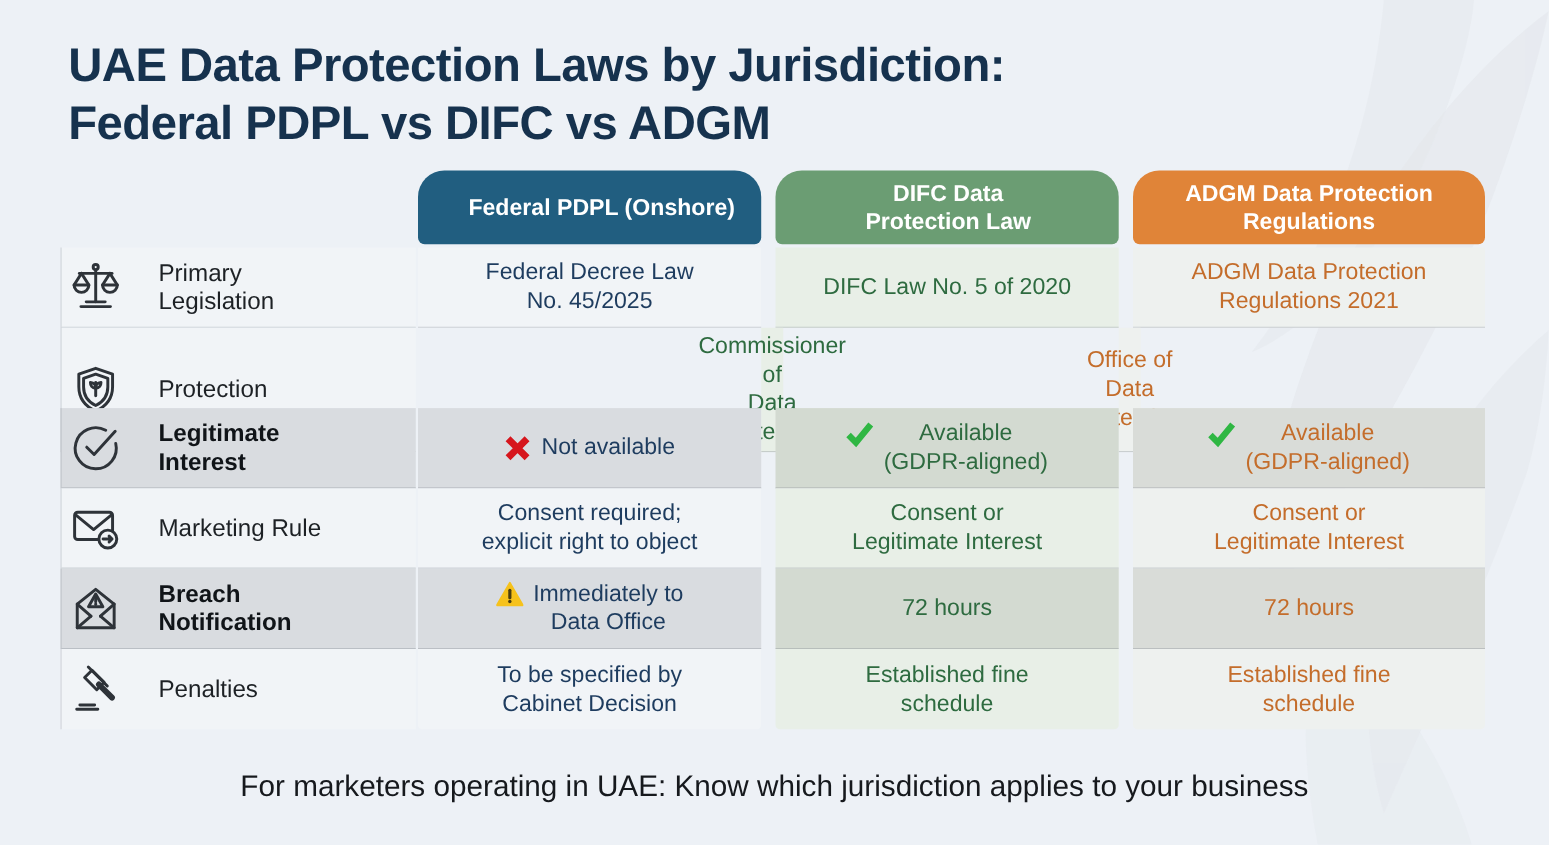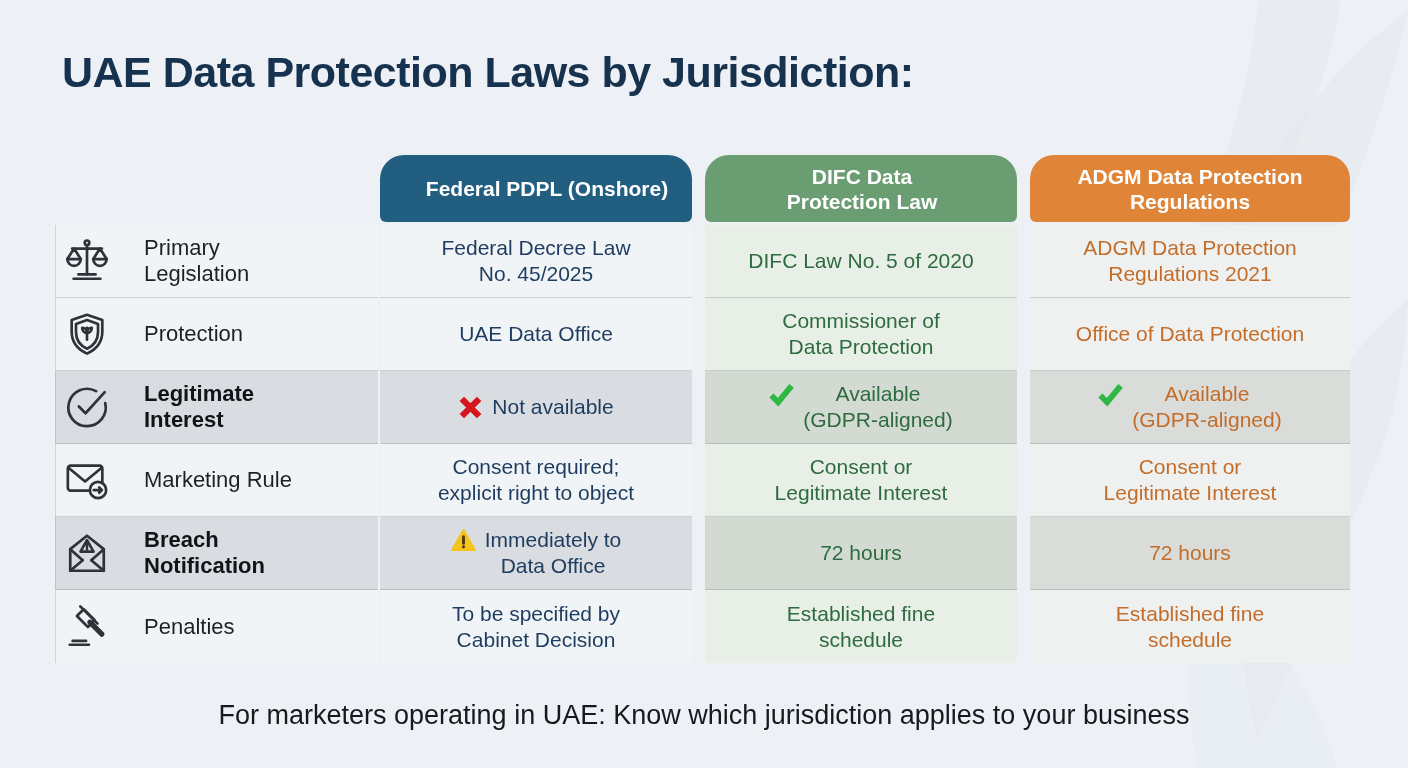--- a/index.html
+++ b/index.html
@@ -5,21 +5,21 @@
   * { margin:0; padding:0; box-sizing:border-box; }
   html,body { width:1408px; height:768px; overflow:hidden; }
   body {
     font-family:"Liberation Sans", sans-serif;
     background:var(--bg-page, #edf1f6);
     position:relative;
     color:#23272b;
   }
   .watermark { position:absolute; top:0; right:0; width:460px; height:768px; pointer-events:none; }
 
-  .title-block { position:absolute; left:62px; top:46px; z-index:2; }
+  .title-block { position:absolute; left:62px; top:34px; z-index:2; }
   .title-line {
     font-size:43px; font-weight:800; line-height:52px;
     color:var(--title, #16324e); letter-spacing:-0.5px;
   }
 
   .table-wrap { position:absolute; left:55px; top:155px; z-index:2; }
   .grid-row {
     display:grid;
     grid-template-columns:323px 2px 312px 13px 312px 13px 320px;
   }
@@ -85,20 +85,21 @@
   <g fill="#e2e6ea" opacity="0.75">
     <path d="M460 10 C 380 70 300 170 250 300 C 200 430 190 520 200 560 C 260 470 330 360 380 250 C 415 170 445 80 460 10 Z" opacity="0.7"></path>
     <path d="M310 0 C 300 110 260 230 190 320 C 240 300 310 230 350 140 C 375 85 390 30 392 0 Z" opacity="0.55"></path>
     <path d="M460 300 C 390 360 330 450 300 560 C 290 620 295 690 310 740 C 350 650 400 540 440 430 C 452 390 458 340 460 300 Z" opacity="0.55"></path>
     <path d="M250 560 C 300 600 360 670 390 768 L 250 768 C 235 690 235 620 250 560 Z" opacity="0.45"></path>
   </g>
 </svg>
 
 <div class="title-block">
   <div class="title-line">UAE Data Protection Laws by Jurisdiction:</div>
+  <div class="title-line">Federal PDPL vs DIFC vs ADGM</div>
 </div>
 
 <div class="table-wrap">
 
   <div class="grid-row hdr-row">
     <div class="spacer"></div>
     <div class="spacer"></div>
     <div class="hdr-cell hdr-federal">Federal PDPL (Onshore)</div>
     <div class="spacer"></div>
     <div class="hdr-cell hdr-difc">DIFC Data
@@ -142,21 +143,20 @@
           <path d="M24 4 L40 9.5 V21.5 C40 33 33 40.5 24 44.5 C15 40.5 8 33 8 21.5 V9.5 Z"></path>
           <path d="M24 9.5 L35.5 13.5 V21.8 C35.5 30 31 36 24 39.3 C17 36 12.5 30 12.5 21.8 V13.5 Z"></path>
           <path d="M24 17.5 V30"></path>
           <path d="M24 23 C20.5 23 19 20 19 17.5 C22 17.8 24 19.5 24 22"></path>
           <path d="M24 23 C27.5 23 29 20 29 17.5 C26 17.8 24 19.5 24 22"></path>
         </svg>
       </span>
       <span class="row-label-text">Protection</span>
     </div>
     <div class="spacer"></div>
-    <div class="cell c-fed">UAE Data Office</div>
     <div class="spacer"></div>
     <div class="cell c-difc">Commissioner of
 Data Protection</div>
     <div class="spacer"></div>
     <div class="cell c-adgm">Office of Data Protection</div>
   </div>
 
   <div class="grid-row body-row row-gray bold-label">
     <div class="cell c-label">
       <span class="icon-box">

